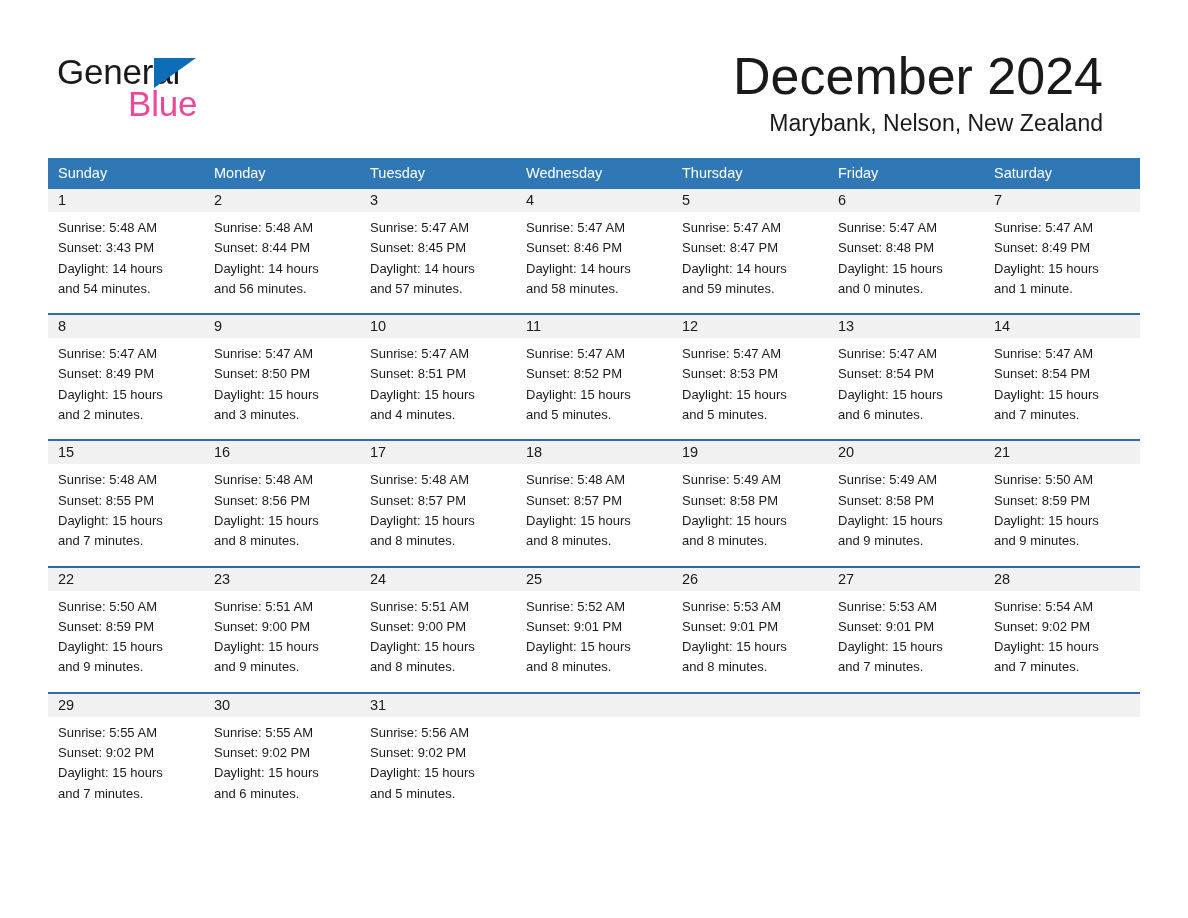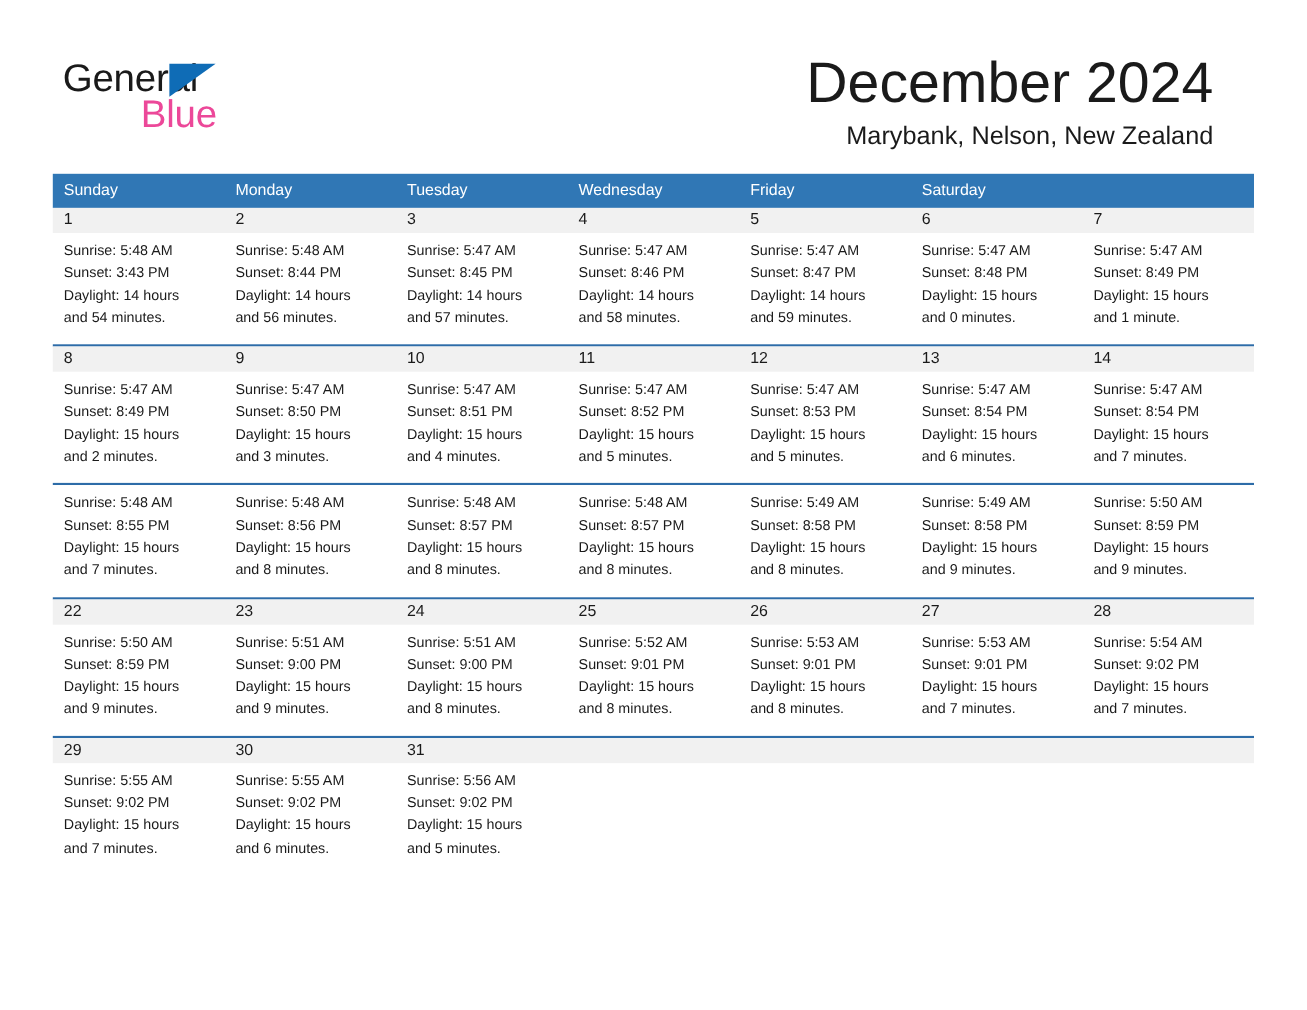--- a/index.html
+++ b/index.html
@@ -174,20 +174,21 @@
     </div>
 
   </div>
 
   <div class="calendar">
     <div class="dow-row">
         <div class="dow-cell">Sunday</div>
         <div class="dow-cell">Monday</div>
         <div class="dow-cell">Tuesday</div>
         <div class="dow-cell">Wednesday</div>
+        <div class="dow-cell">Thursday</div>
         <div class="dow-cell">Friday</div>
         <div class="dow-cell">Saturday</div>
       </div>
     <div id="weeks-container">
         <div class="week">
           <div class="daynum-row">
             <div class="daynum-cell">1</div>
             <div class="daynum-cell">2</div>
             <div class="daynum-cell">3</div>
             <div class="daynum-cell">4</div>
@@ -291,20 +292,29 @@
             <div class="detail-cell">
               <div class="detail-line">Sunrise: 5:47 AM</div>
               <div class="detail-line">Sunset: 8:54 PM</div>
               <div class="detail-line">Daylight: 15 hours</div>
               <div class="detail-line">and 7 minutes.</div>
             </div>
           </div>
         </div>
         <div class="week-spacer"></div>
         <div class="week">
+          <div class="daynum-row">
+            <div class="daynum-cell">15</div>
+            <div class="daynum-cell">16</div>
+            <div class="daynum-cell">17</div>
+            <div class="daynum-cell">18</div>
+            <div class="daynum-cell">19</div>
+            <div class="daynum-cell">20</div>
+            <div class="daynum-cell">21</div>
+          </div>
           <div class="detail-row">
             <div class="detail-cell">
               <div class="detail-line">Sunrise: 5:48 AM</div>
               <div class="detail-line">Sunset: 8:55 PM</div>
               <div class="detail-line">Daylight: 15 hours</div>
               <div class="detail-line">and 7 minutes.</div>
             </div>
             <div class="detail-cell">
               <div class="detail-line">Sunrise: 5:48 AM</div>
               <div class="detail-line">Sunset: 8:56 PM</div>

